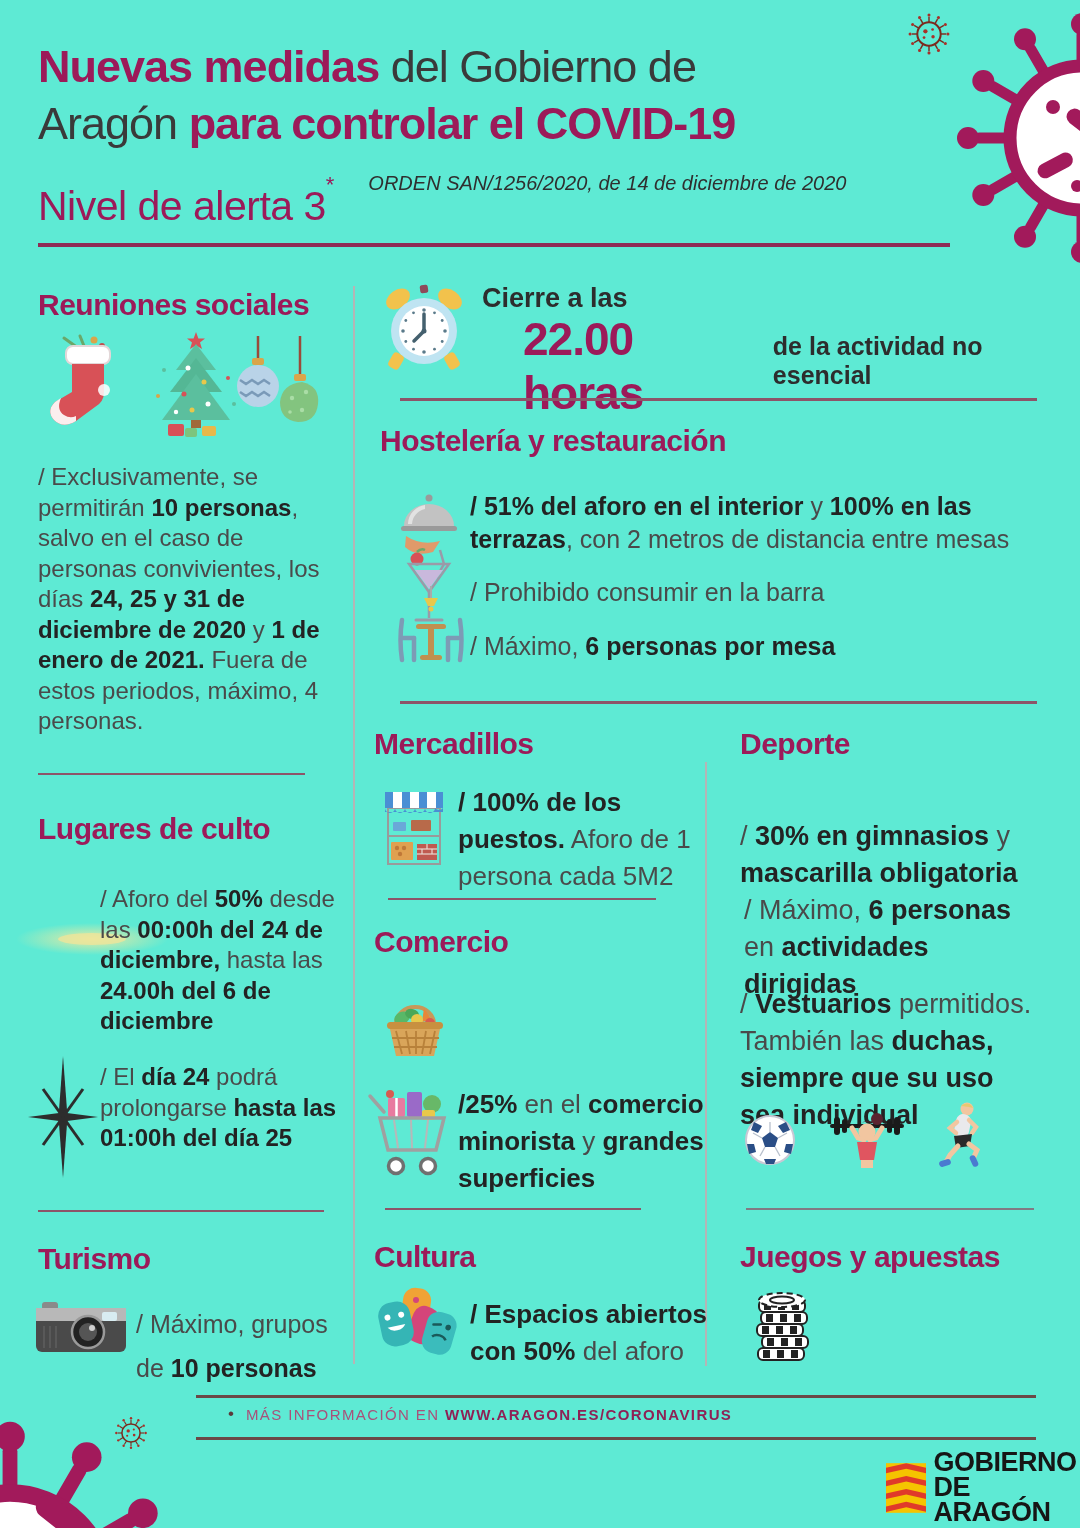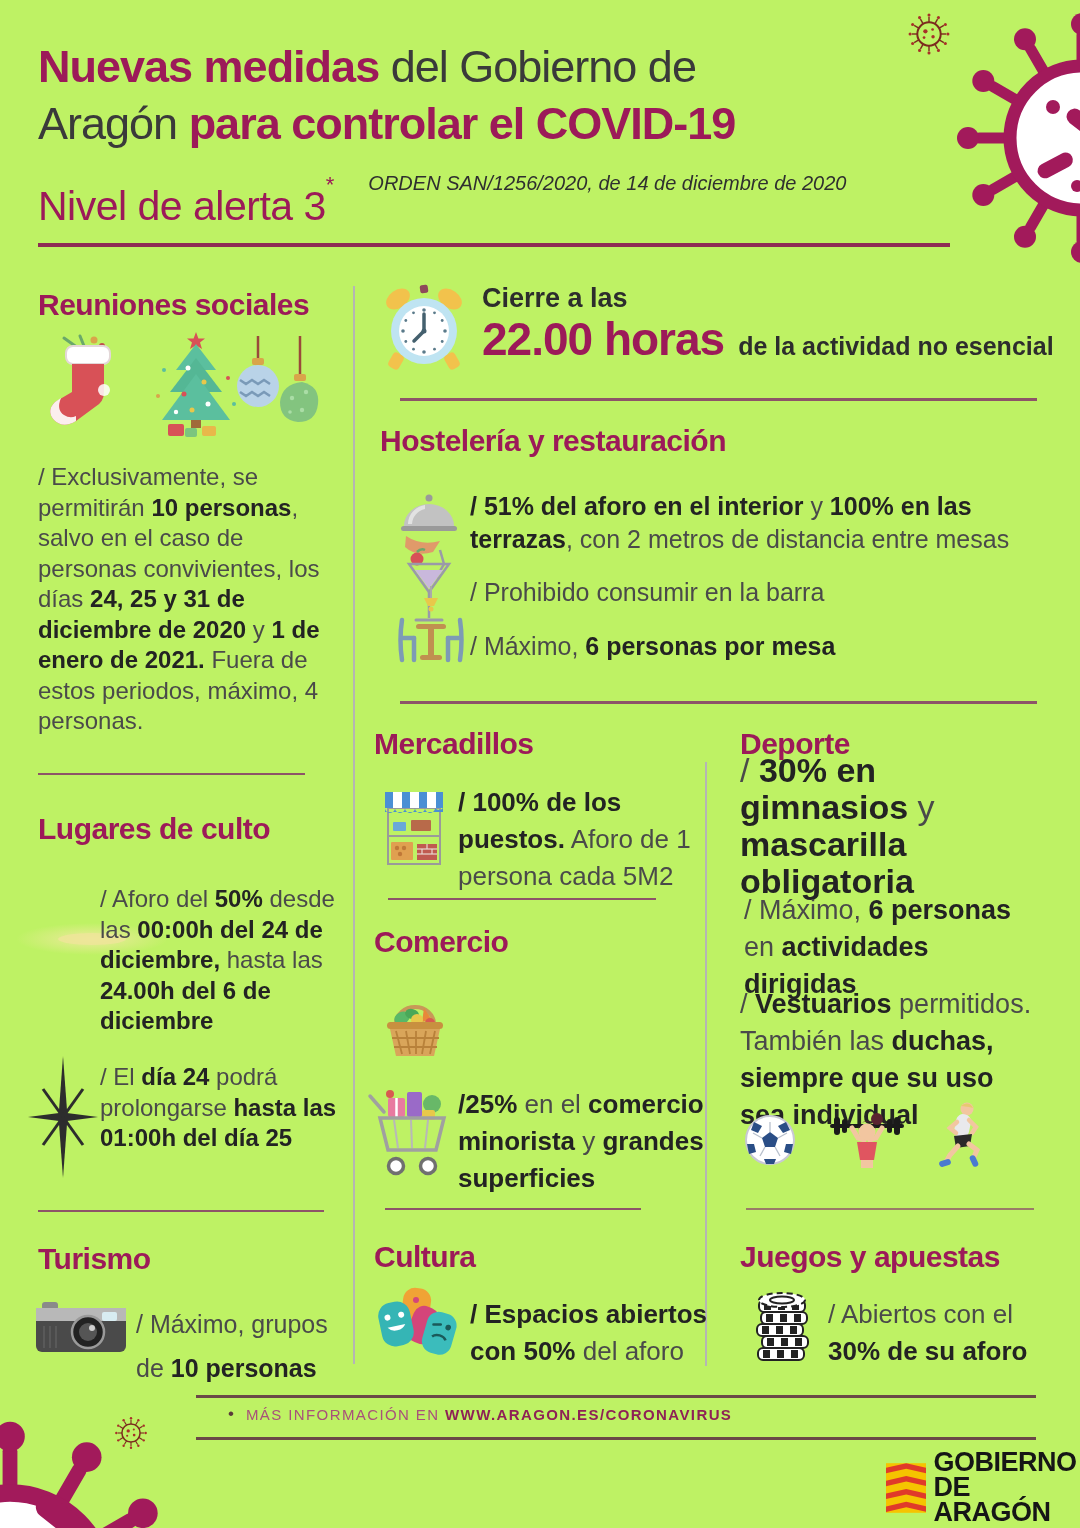--- a/index.html
+++ b/index.html
@@ -1,16 +1,16 @@
 <!DOCTYPE html>
 <html><head>
 <meta charset="utf-8">
 <style>
   html,body{margin:0;padding:0;background:#ffffff;}
-  .page{position:relative;width:1080px;height:1528px;background:#bef264;overflow:hidden;
+  .page{position:relative;width:1080px;height:1528px;background:#5eead4;overflow:hidden;
         font-family:"Liberation Sans","DejaVu Sans",sans-serif;color:#4a4a4a;}
   .abs{position:absolute;}
   .b{font-weight:700;color:#232323;}
   
   .title-line{font-size:45px;line-height:57px;color:#3a3a3a;letter-spacing:-1px;}
   .title-line .b{color:#9c1a59;}
   .alert-row{display:flex;align-items:flex-start;}
   .alert-level{font-size:41px;color:#9c1a59;font-weight:400;letter-spacing:-0.5px;}
   .alert-sup{font-size:22px;color:#9c1a59;vertical-align:28px;}
   .order-ref{font-size:20px;font-style:italic;color:#2f2f2f;margin-left:34px;font-weight:500;}
@@ -18,21 +18,21 @@
   .rule-thin{background:#8d5468;}
   .rule-gray{background:#b5b5b5;}
   .rule-footer{background:#6b4947;}
   
   .sec-title{font-size:30px;font-weight:700;color:#9c1a59;letter-spacing:-0.5px;}
   
   .body-left{font-size:24px;line-height:30.5px;color:#4a4a4a;}
   .body-mid{font-size:26px;line-height:37px;color:#4a4a4a;}
   .body-host{font-size:25px;line-height:33px;color:#4a4a4a;}
   .cierre-line1{font-size:27px;font-weight:700;color:#2d2d2d;}
-  .cierre-line2{display:flex;align-items:baseline;gap:14px;}
+  .cierre-line2{display:flex;align-items:baseline;gap:14px;margin-left:41px;}
   .cierre-time{font-size:46px;font-weight:700;color:#9c1a59;letter-spacing:-1px;}
   .cierre-rest{font-size:25px;font-weight:700;color:#2d2d2d;}
   
   .info-row{display:flex;align-items:center;gap:12px;}
   .info-bullet{font-size:17px;color:#5a3a3a;}
   .info-text{font-size:15px;letter-spacing:1.4px;color:#a8517a;}
   .info-text .b{color:#8e2155;}
   .logo-row{display:flex;align-items:center;gap:7px;}
   .logo-text{font-size:27px;font-weight:800;line-height:25px;color:#161616;letter-spacing:-0.5px;}
 </style>
@@ -380,21 +380,21 @@
         <line x1="62" y1="38" x2="59" y2="66"></line>
       </g>
     <circle cx="30" cy="84" r="7.5" fill="#ffffff" stroke="#707070" stroke-width="3.5"></circle>
     <circle cx="62" cy="84" r="7.5" fill="#ffffff" stroke="#707070" stroke-width="3.5"></circle>
   </svg>
   <div class="abs body-mid" style="left:458px;top:1086px;width:262px"><span class="b">/25%</span><span> en el </span><span class="b">comercio minorista</span><span> y </span><span class="b">grandes superficies</span></div>
 
   <div class="abs rule-gray" style="left:705px;top:762px;width:1.5px;height:604px"></div>
 
   <div class="abs sec-title" style="left:740px;top:727px">Deporte</div>
-  <div class="abs body-mid" style="left:740px;top:752px;width:302px;font-size:34px"><span>/ </span><span class="b">30% en gimnasios</span><span> y </span><span class="b">mascarilla obligatoria</span></div>
+  <div class="abs body-mid" style="left:740px;top:818px;width:302px;font-size:27px"><span>/ </span><span class="b">30% en gimnasios</span><span> y </span><span class="b">mascarilla obligatoria</span></div>
   <div class="abs body-mid" style="left:744px;top:892px;width:302px;font-size:27px"><span>/ Máximo, </span><span class="b">6 personas</span><span> en </span><span class="b">actividades dirigidas</span></div>
   <div class="abs body-mid" style="left:740px;top:986px;width:306px;font-size:27px"><span>/ </span><span class="b">Vestuarios</span><span> permitidos. También las </span><span class="b">duchas, siempre que su uso sea individual</span></div>
 
   <svg class="abs" style="left:744px;top:1114px" width="52" height="52" viewBox="0 0 52 52">
     <circle cx="26" cy="26" r="24" fill="#ffffff" stroke="#c8c8d4" stroke-width="2"></circle>
     <polygon points="26,18 34,24 31,33 21,33 18,24" fill="#2a4e86"></polygon>
     <polygon points="10,8 18,12 14,19 7,16" fill="#2a4e86"></polygon>
     <polygon points="42,8 46,16 39,19 34,12" fill="#2a4e86"></polygon>
     <polygon points="3,30 10,30 12,38 5,40" fill="#2a4e86"></polygon>
     <polygon points="49,30 47,40 40,38 42,30" fill="#2a4e86"></polygon>
@@ -487,21 +487,20 @@
       <rect x="7" y="14" width="46" height="12" rx="5" fill="#ffffff" stroke="#222" stroke-width="2"></rect>
       <g fill="#222">
           <rect x="12" y="16" width="7" height="8"></rect>
           <rect x="26" y="16" width="7" height="8"></rect>
           <rect x="40" y="16" width="7" height="8"></rect>
         </g>
       <ellipse cx="30" cy="14" rx="23" ry="7" fill="#ffffff" stroke="#222" stroke-width="2" stroke-dasharray="6 4"></ellipse>
       <ellipse cx="30" cy="14" rx="12" ry="3.5" fill="none" stroke="#222" stroke-width="2"></ellipse>
     </g>
   </svg>
-  <div class="abs body-mid" style="left:828px;top:1296px;width:225px"><span>/ Abiertos con el </span><span class="b">30% de su aforo</span></div>
 
   <div class="abs rule-footer" style="left:196px;top:1395px;width:840px;height:3px"></div>
   <div class="abs info-row" style="left:228px;top:1404px">
     <span class="info-bullet">•</span>
     <span class="info-text"><span>MÁS INFORMACIÓN EN </span><span class="b">WWW.ARAGON.ES/CORONAVIRUS</span></span>
   </div>
   <div class="abs rule-footer" style="left:196px;top:1437px;width:840px;height:2.5px"></div>
 
   <div class="abs logo-row" style="left:886px;top:1450px">
     <svg width="44" height="54" viewBox="0 0 44 54">

